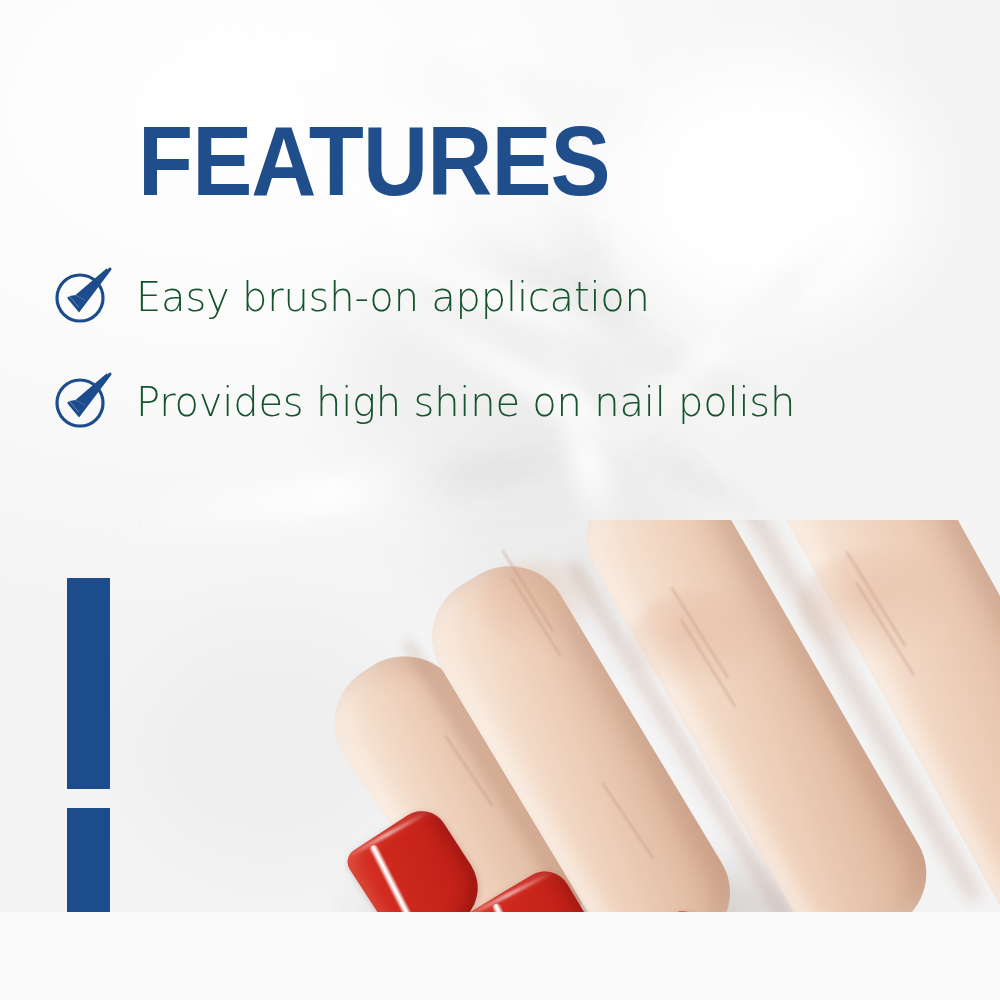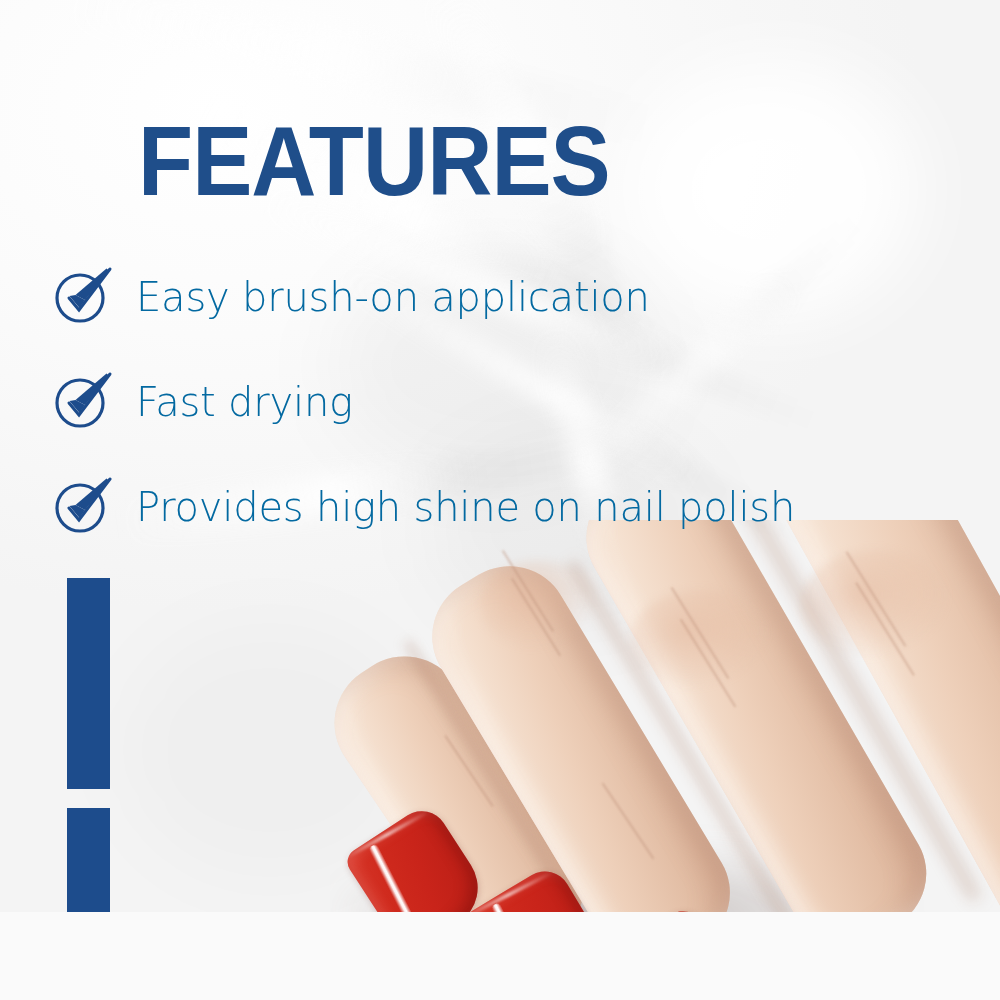--- a/index.html
+++ b/index.html
@@ -87,21 +87,21 @@
     width: 62px;
     height: 62px;
     margin-right: 22px;
     margin-top: -4px;
   }
   .feature-label {
     font-family: "DejaVu Sans", sans-serif;
     font-weight: 300;
     font-size: 40px;
     letter-spacing: -0.2px;
-    color: #0369a1;
+    color: #14532d;
     white-space: nowrap;
   }
 
   
   .accent-bar {
     position: absolute;
     left: 67px;
     width: 43px;
     background: #1d4c8c;
   }
@@ -251,29 +251,20 @@
     <div class="feature-row">
       <svg class="check-icon" viewBox="0 0 62 62">
         <circle cx="28" cy="34" r="23" fill="none" stroke="#1d4c8c" stroke-width="3.2"></circle>
         <path d="M17 34 L27 46 L58 5" fill="none" stroke="#1d4c8c" stroke-width="3" stroke-linecap="round"></path>
         <path d="M17.5 32 L27.5 44 L33 36 L23.5 31 Z" fill="#1d4c8c"></path>
         <path d="M23.5 31 L33 36 L57 6.5 L54.5 4.5 Z" fill="#1d4c8c"></path>
       </svg>
       <span class="feature-label">Easy brush-on application</span>
     </div>
 
-    <div class="feature-row">
-      <svg class="check-icon" viewBox="0 0 62 62">
-        <circle cx="28" cy="34" r="23" fill="none" stroke="#1d4c8c" stroke-width="3.2"></circle>
-        <path d="M17 34 L27 46 L58 5" fill="none" stroke="#1d4c8c" stroke-width="3" stroke-linecap="round"></path>
-        <path d="M17.5 32 L27.5 44 L33 36 L23.5 31 Z" fill="#1d4c8c"></path>
-        <path d="M23.5 31 L33 36 L57 6.5 L54.5 4.5 Z" fill="#1d4c8c"></path>
-      </svg>
-      <span class="feature-label">Fast drying</span>
-    </div>
 
     <div class="feature-row">
       <svg class="check-icon" viewBox="0 0 62 62">
         <circle cx="28" cy="34" r="23" fill="none" stroke="#1d4c8c" stroke-width="3.2"></circle>
         <path d="M17 34 L27 46 L58 5" fill="none" stroke="#1d4c8c" stroke-width="3" stroke-linecap="round"></path>
         <path d="M17.5 32 L27.5 44 L33 36 L23.5 31 Z" fill="#1d4c8c"></path>
         <path d="M23.5 31 L33 36 L57 6.5 L54.5 4.5 Z" fill="#1d4c8c"></path>
       </svg>
       <span class="feature-label">Provides high shine on nail polish</span>
     </div>

